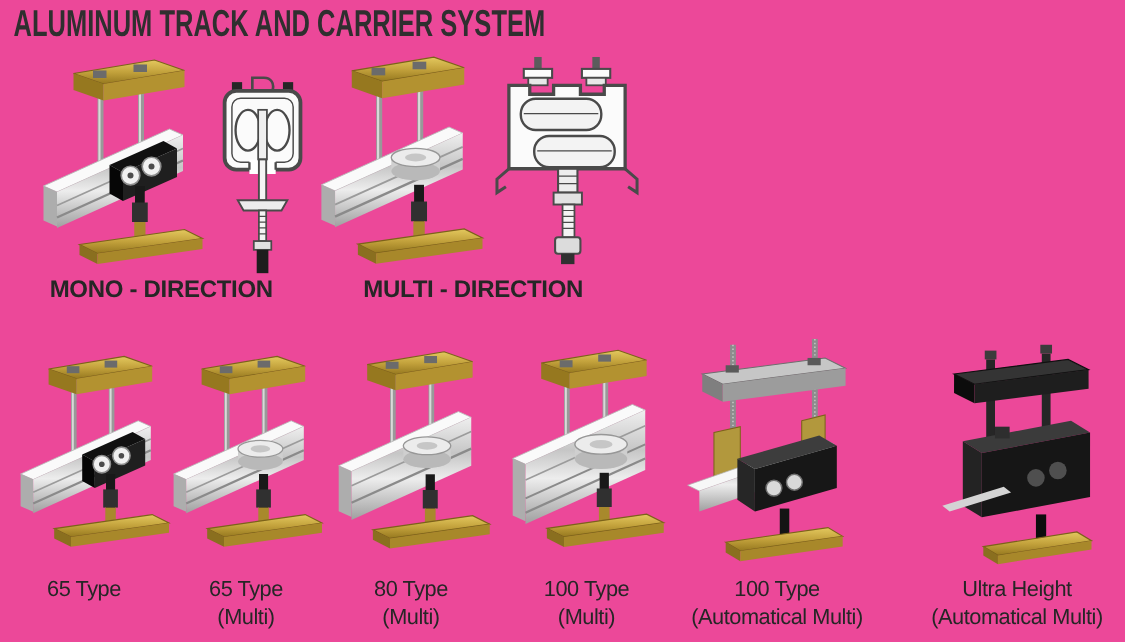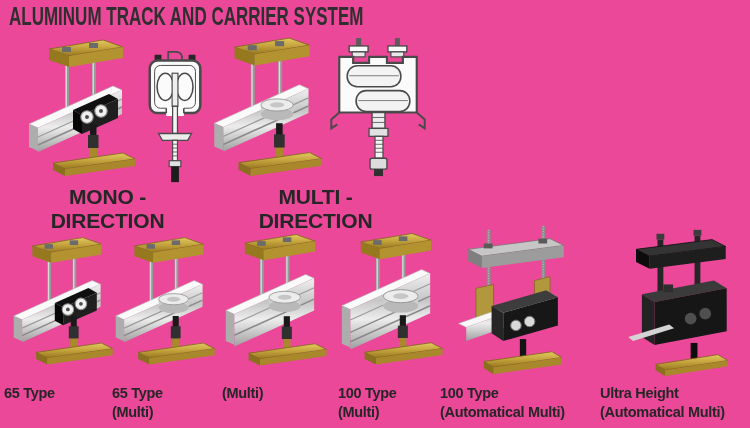--- a/index.html
+++ b/index.html
@@ -8,25 +8,25 @@
     font-family:"Liberation Sans",sans-serif;overflow:hidden;
   }
   #page-title{
     position:absolute;left:9px;top:2px;margin:0;
     font-size:25px;font-weight:bold;color:#2f2f2f;white-space:nowrap;
     transform:scaleX(0.68);transform-origin:left top;letter-spacing:0;
   }
   .illus{position:absolute;display:block;}
   .cap{
     position:absolute;margin:0;text-align:center;
-    font-size:21px;font-weight:bold;color:#262626;letter-spacing:-0.2px;
+    font-size:16px;font-weight:bold;color:#262626;letter-spacing:-0.2px;
   }
   .prodcap{
-    position:absolute;margin:0;text-align:left;
-    font-size:14.5px;font-weight:bold;color:#262626;line-height:19px;letter-spacing:-0.3px;
+    position:absolute;margin:0;text-align:center;
+    font-size:14.5px;font-weight:normal;color:#262626;line-height:19px;letter-spacing:-0.3px;
   }
   .prodcap span{display:block;}
   
   #svg-mono3d{left:24px;top:34px;}
   #svg-monocs{left:140px;top:46px;}
   #cap-mono{left:20px;top:185px;width:175px;}
   #svg-multi3d{left:210px;top:32px;}
   #svg-multics{left:328px;top:36px;}
   #cap-multi{left:228px;top:185px;width:175px;}
   
@@ -282,20 +282,21 @@
     </svg>
 
   <p id="cap-p0" class="prodcap">
     <span>65 Type</span>
   </p>
   <p id="cap-p1" class="prodcap">
     <span>65 Type</span>
     <span>(Multi)</span>
   </p>
   <p id="cap-p2" class="prodcap">
+    <span>80 Type</span>
     <span>(Multi)</span>
   </p>
   <p id="cap-p3" class="prodcap">
     <span>100 Type</span>
     <span>(Multi)</span>
   </p>
   <p id="cap-p4" class="prodcap">
     <span>100 Type</span>
     <span>(Automatical Multi)</span>
   </p>

